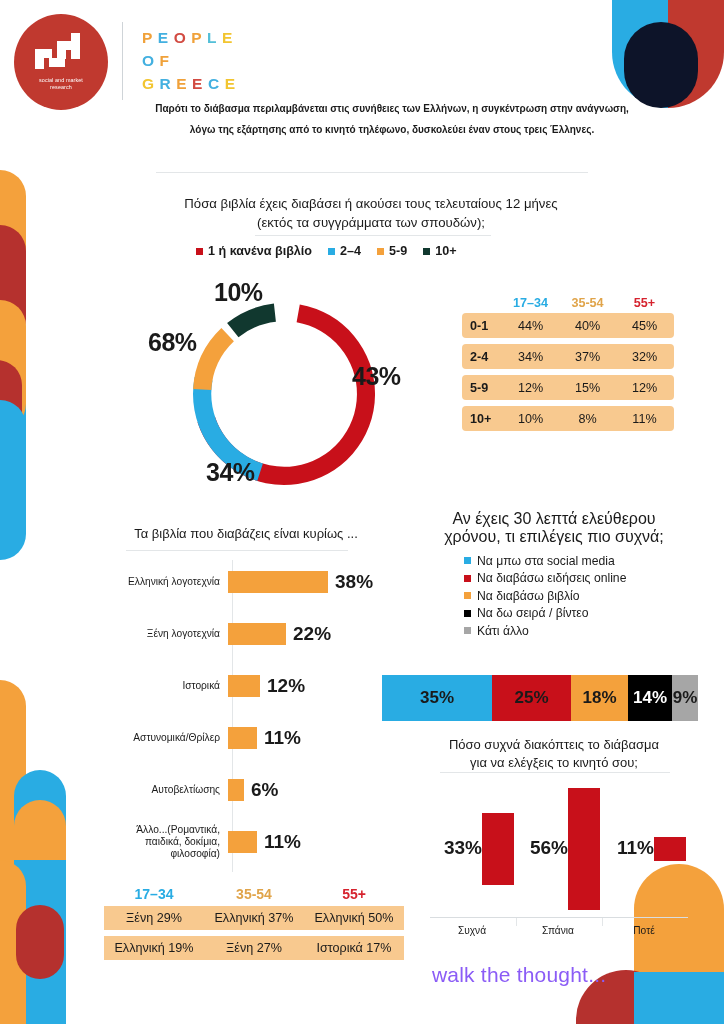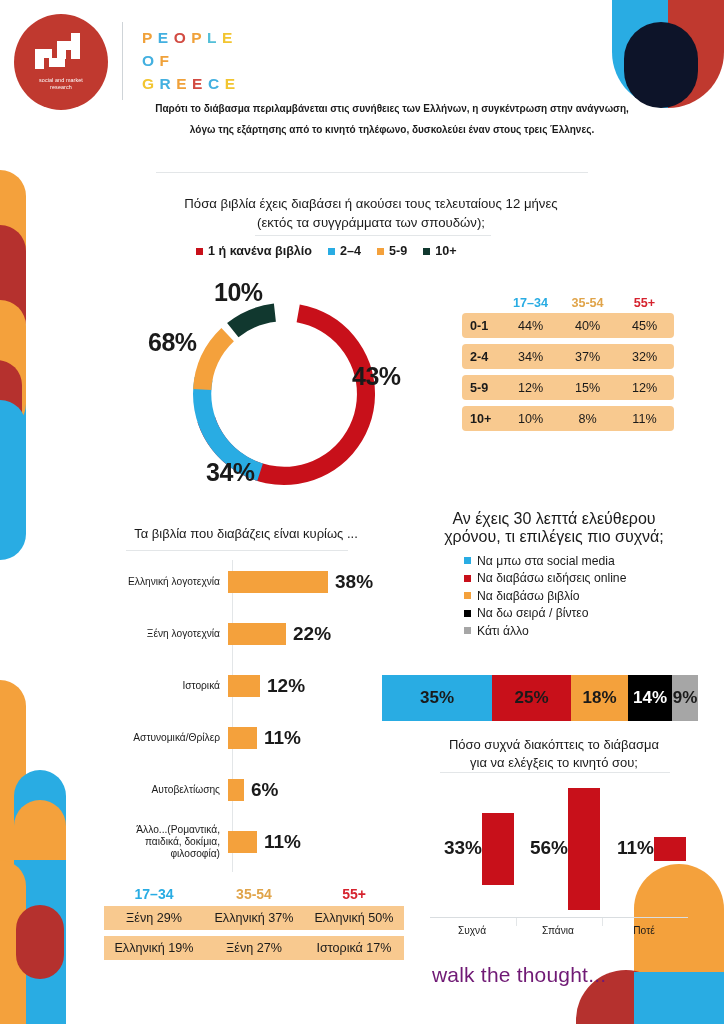--- a/index.html
+++ b/index.html
@@ -176,21 +176,21 @@
   .tbl2 { position: absolute; left: 104px; top: 886px; width: 300px; }
   .tbl2-head { display: flex; font-size: 14px; font-weight: bold; margin-bottom: 4px;
                justify-content: space-around; }
   .tbl2-head span { width: 96px; text-align: center; }
   .tbl2-row { display: flex; align-items: center; height: 24px;
               background: #f8c98f; border-radius: 0; margin-bottom: 6px;
               font-size: 12.6px; color: #1a1a1a; }
   .tbl2-row span { width: 100px; text-align: center; }
 
   .tagline { position: absolute; left: 432px; top: 963px;
-             font-size: 21px; color: #701a75; letter-spacing: .2px; }
+             font-size: 21px; color: #8b5cf6; letter-spacing: .2px; }
 </style>
 </head>
 <body>
 
 <div id="page">
 
   <div class="deco deco-left-1"></div>
   <div class="deco deco-left-2"></div>
   <div class="deco deco-left-3"></div>
   <div class="deco deco-left-4"></div>

